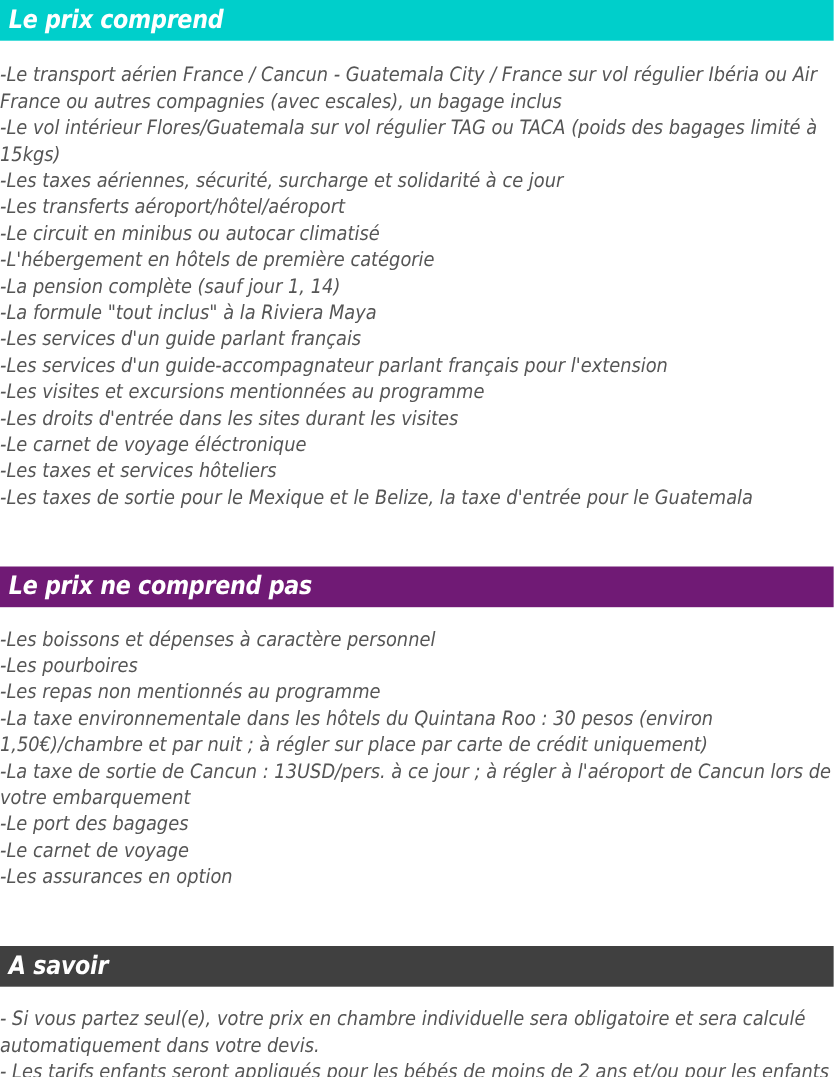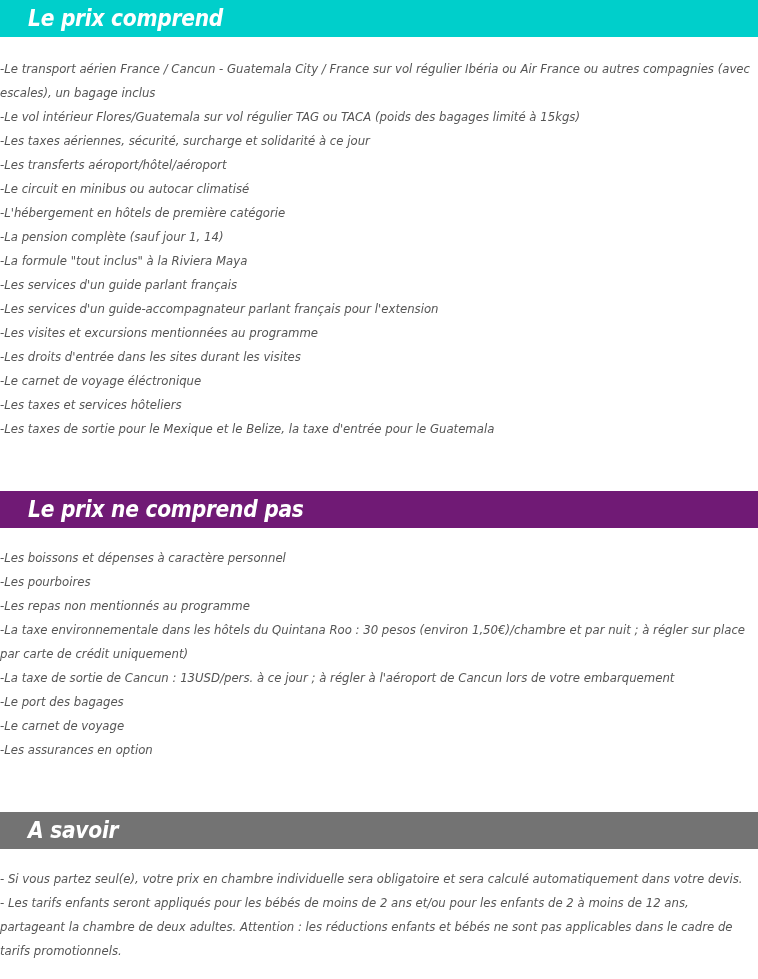--- a/index.html
+++ b/index.html
@@ -20,41 +20,41 @@
     width: 758px;
     position: relative;
   }
 
   
   .section-header {
     background: #00cfcb;
     height: 37px;
     display: flex;
     align-items: center;
-    padding-left: 28px;
+    padding-left: 8px;
     box-sizing: border-box;
   }
   .section-header .title {
     color: #ffffff;
     font-family: "DejaVu Sans", sans-serif;
     font-style: italic;
     font-weight: bold;
     font-size: 23px;
     line-height: 23px;
     letter-spacing: -0.3px;
     transform: scaleX(0.88);
     transform-origin: left center;
     white-space: nowrap;
   }
 
   
   .section-body {
     font-family: "DejaVu Sans", sans-serif;
     font-style: italic;
-    font-size: 13px;
+    font-size: 18px;
     line-height: 24px;
     color: #555555;
   }
   .section-body .line {
     white-space: normal;
     transform: scaleX(0.9);
     transform-origin: left center;
     width: 111%;
   }
   .section-body .para {
@@ -108,21 +108,21 @@
     <div class="line">-Les pourboires</div>
     <div class="line">-Les repas non mentionnés au programme</div>
     <div class="line">-La taxe environnementale dans les hôtels du Quintana Roo : 30 pesos (environ 1,50€)/chambre et par nuit ; à régler sur place par carte de crédit uniquement)</div>
     <div class="line">-La taxe de sortie de Cancun : 13USD/pers. à ce jour ; à régler à l'aéroport de Cancun lors de votre embarquement</div>
     <div class="line">-Le port des bagages</div>
     <div class="line">-Le carnet de voyage</div>
     <div class="line">-Les assurances en option</div>
   </div>
   <div class="gap-after-list-2"></div>
 
-  <div class="section-header" style="background: #737373;">
+  <div class="section-header" style="background: #404040;">
     <span class="title" style="color: rgb(255, 255, 255);">A savoir</span>
   </div>
   <div class="gap-after-header-3"></div>
   <div class="section-body">
     <p class="para">- Si vous partez seul(e), votre prix en chambre individuelle sera obligatoire et sera calculé automatiquement dans votre devis.</p>
     <p class="para">- Les tarifs enfants seront appliqués pour les bébés de moins de 2 ans et/ou pour les enfants de 2 à moins de 12 ans, partageant la chambre de deux adultes. Attention : les réductions enfants et bébés ne sont pas applicables dans le cadre de tarifs promotionnels.</p>
   </div>
 
 </div>
 

